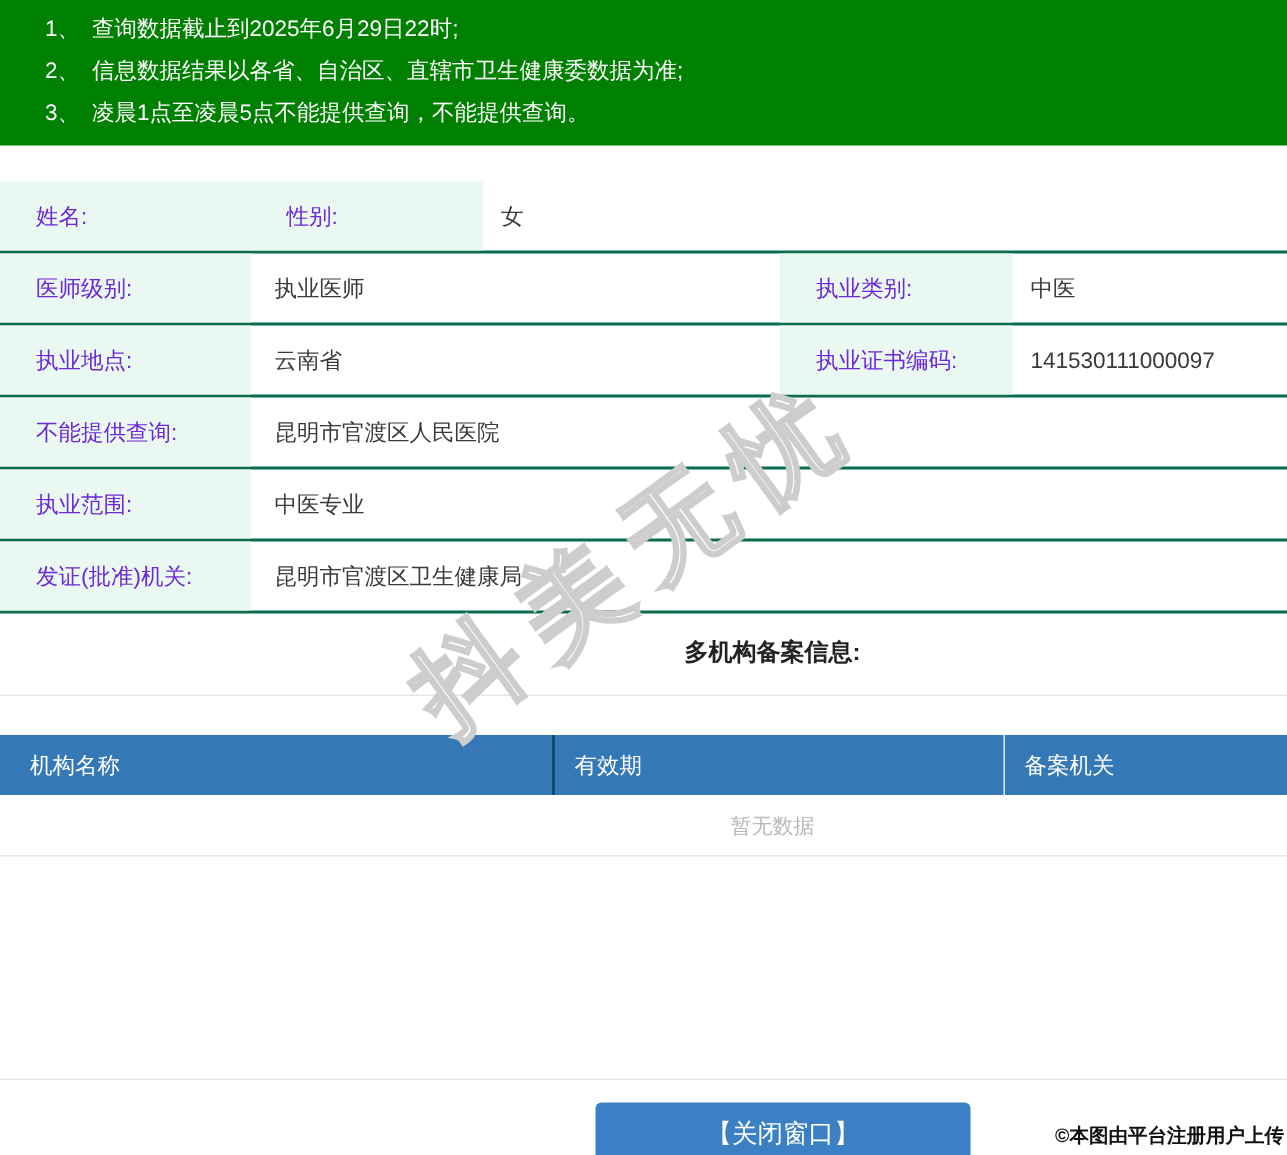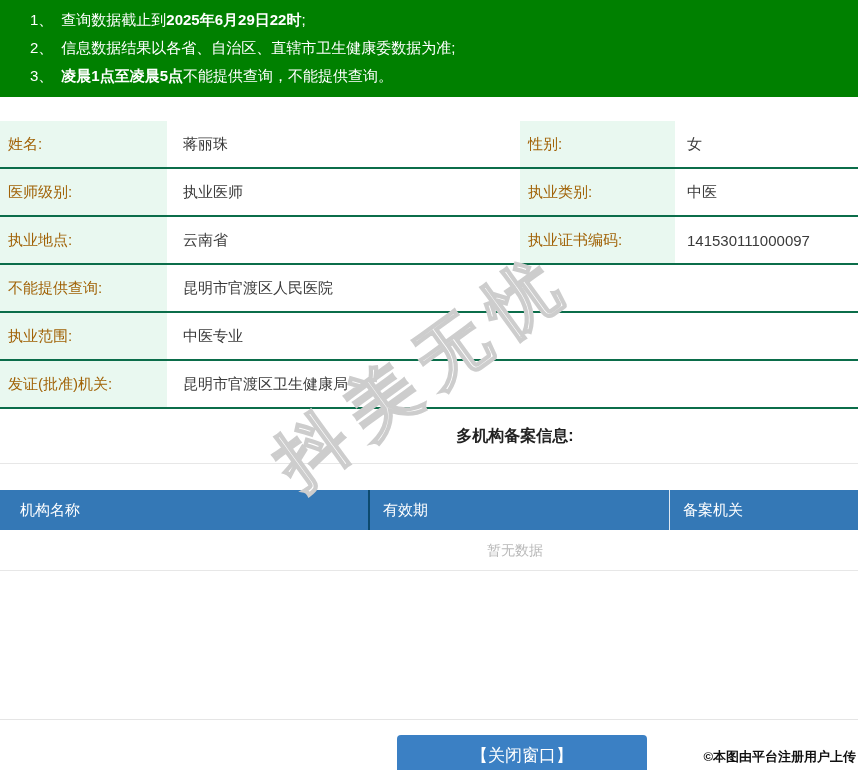--- a/index.html
+++ b/index.html
@@ -22,30 +22,30 @@
   
   .notices{
     background:var(--green);color:#fff;
     padding:6px 0 7px 0;
   }
   .notice-line{
     line-height:28px;font-size:15px;padding-left:30px;
     white-space:nowrap;
   }
   .notice-line .num{margin-right:8px;}
-  .notice-line b{font-weight:bold;text-align:right;}
+  .notice-line b{font-weight:normal;text-align:right;}
 
   
   .info-table{margin-top:24px;}
   .info-row{
     display:flex;height:48px;
     border-bottom:2px solid var(--row-border);
   }
   .cell{display:flex;align-items:center;font-size:15px;height:100%;}
-  .cell.label{background:var(--label-bg);padding-left:8px;color:#a16207;}
+  .cell.label{background:var(--label-bg);padding-left:24px;color:#6d28d9;}
   .w1{width:167px;}
   .w2{width:353px;padding-left:16px;}
   .w3{width:155px;}
   .w4{flex:1;padding-left:12px;}
   .grow{flex:1;padding-left:16px;}
 
   
   .section-title{
     height:54px;line-height:54px;text-align:center;
     font-weight:bold;font-size:16px;color:#222;
@@ -101,21 +101,20 @@
 
   <div class="notices">
     <div class="notice-line"><span class="num">1、</span><span>查询数据截止到</span><b>2025年6月29日22时</b><span>;</span></div>
     <div class="notice-line"><span class="num">2、</span><span>信息数据结果以各省、自治区、直辖市卫生健康委数据为准;</span><b></b><span></span></div>
     <div class="notice-line"><span class="num">3、</span><span></span><b>凌晨1点至凌晨5点</b><span>不能提供查询，不能提供查询。</span></div>
   </div>
 
   <div class="info-table">
     <div class="info-row">
       <div class="cell label w1">姓名:</div>
-      <div class="cell w2">蒋丽珠</div>
       <div class="cell label w3">性别:</div>
       <div class="cell w4">女</div>
     </div>
     <div class="info-row">
       <div class="cell label w1">医师级别:</div>
       <div class="cell w2">执业医师</div>
       <div class="cell label w3">执业类别:</div>
       <div class="cell w4">中医</div>
     </div>
     <div class="info-row">

